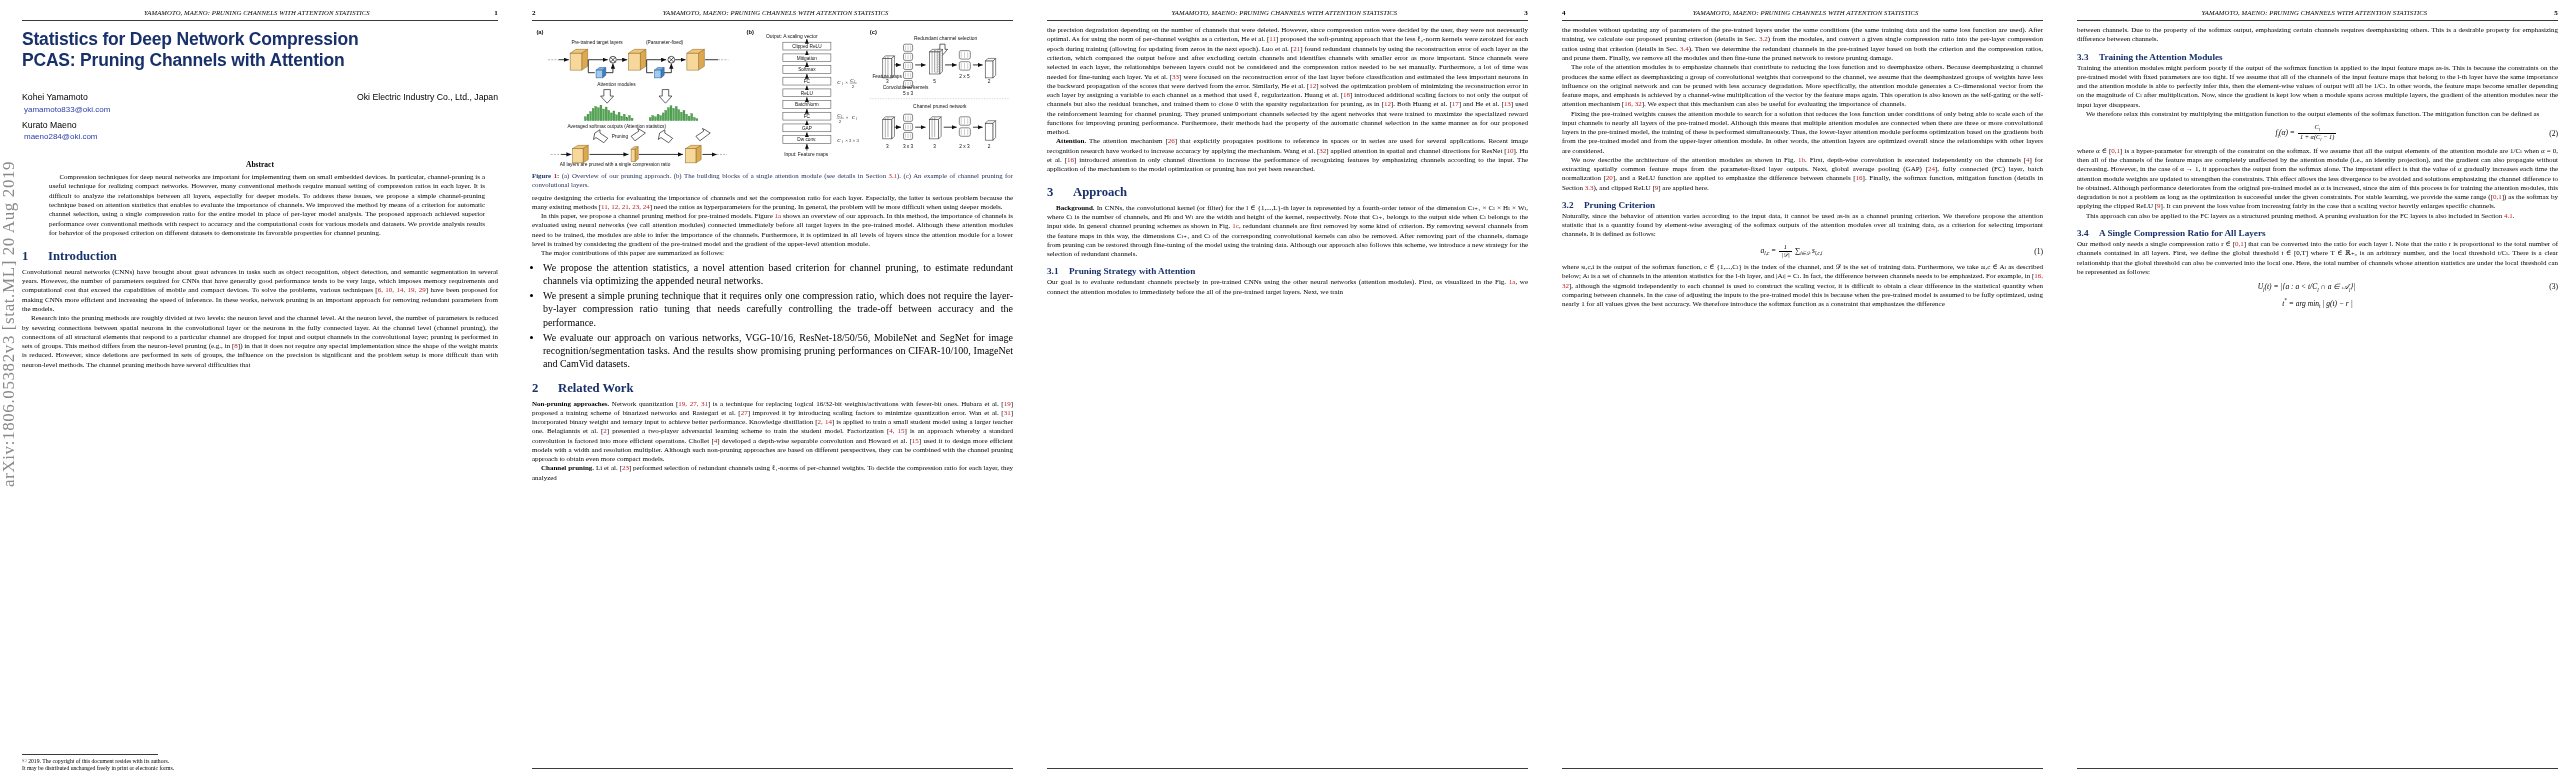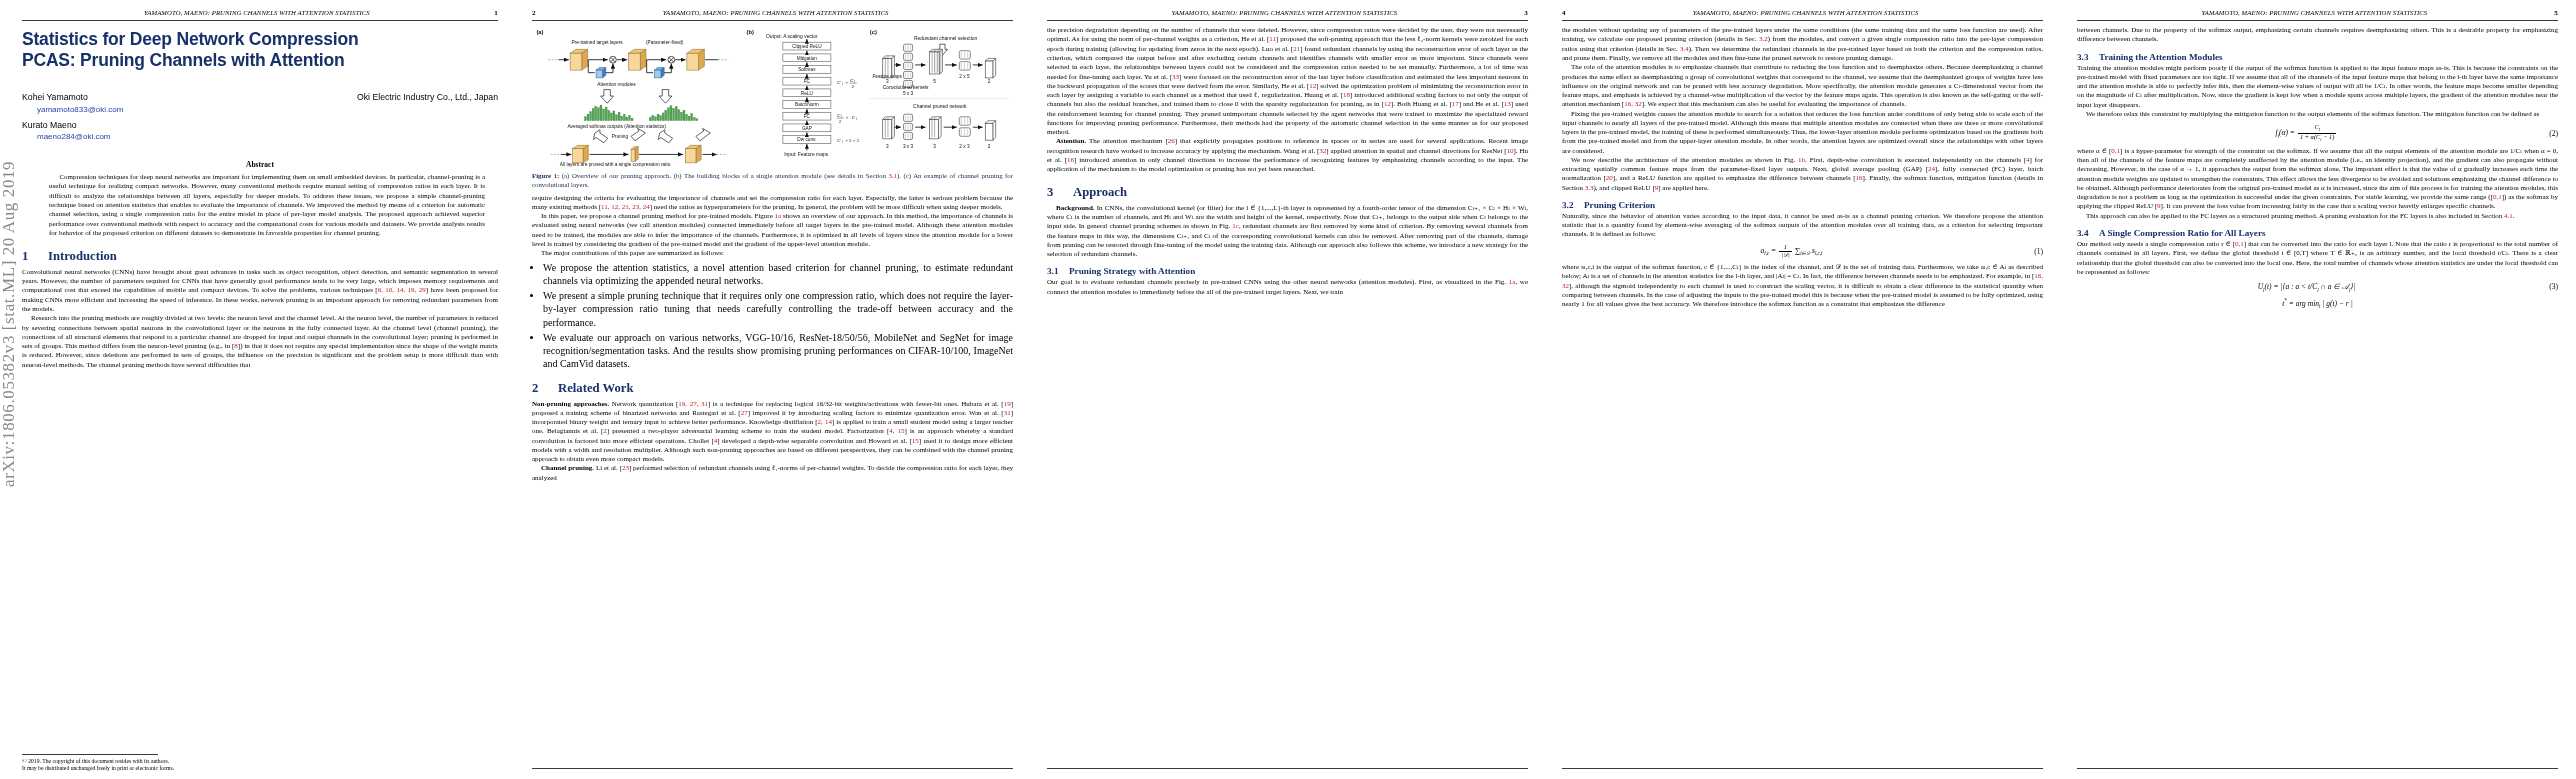--- a/index.html
+++ b/index.html
@@ -88,21 +88,21 @@
   .author-row {
     display: flex;
     justify-content: space-between;
     align-items: flex-start;
   }
   .author-name { color: #000; }
   .affiliation { color: #000; text-align: right; margin-left: 26px; }
   .email {
     color: #2a3ea8;
     font-size: 8px;
-    margin-left: 15px;
+    margin-left: 2px;
     margin-bottom: 3.2px;
   }
 
   
   .abstract-wrap {
     margin: 17px 0 0 0;
     padding: 0 0 0 27px;
   }
   .abstract-head {
     text-align: center;

